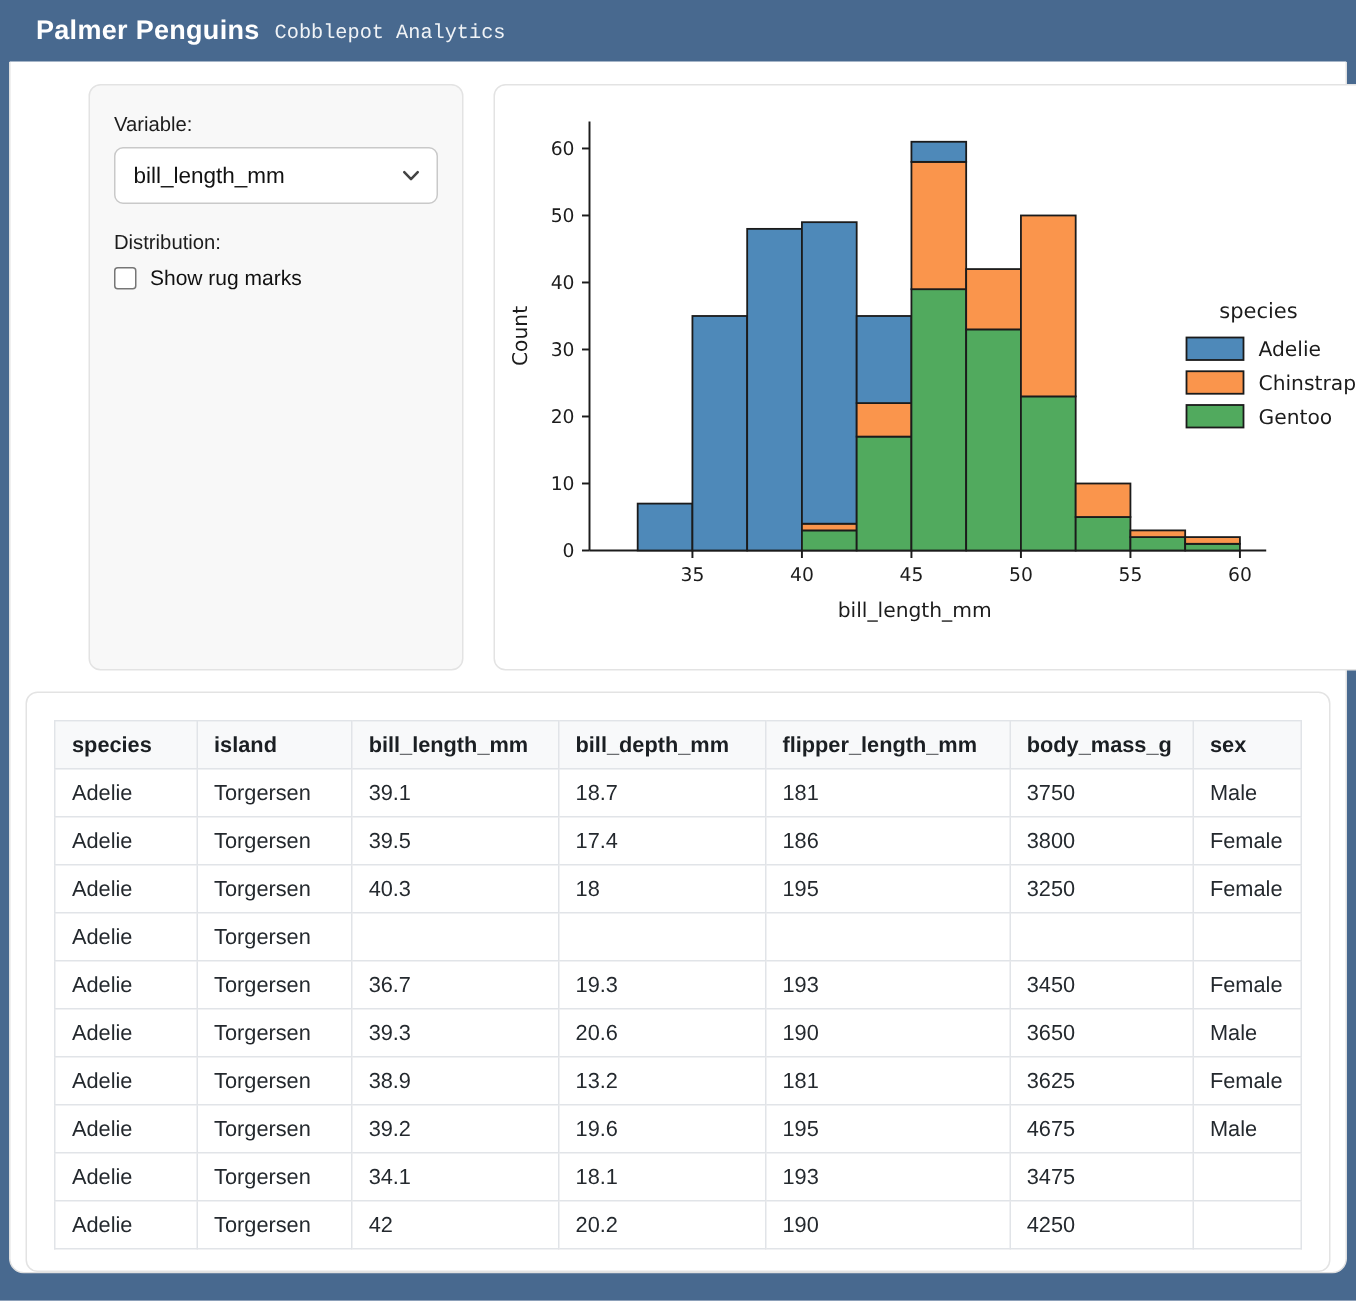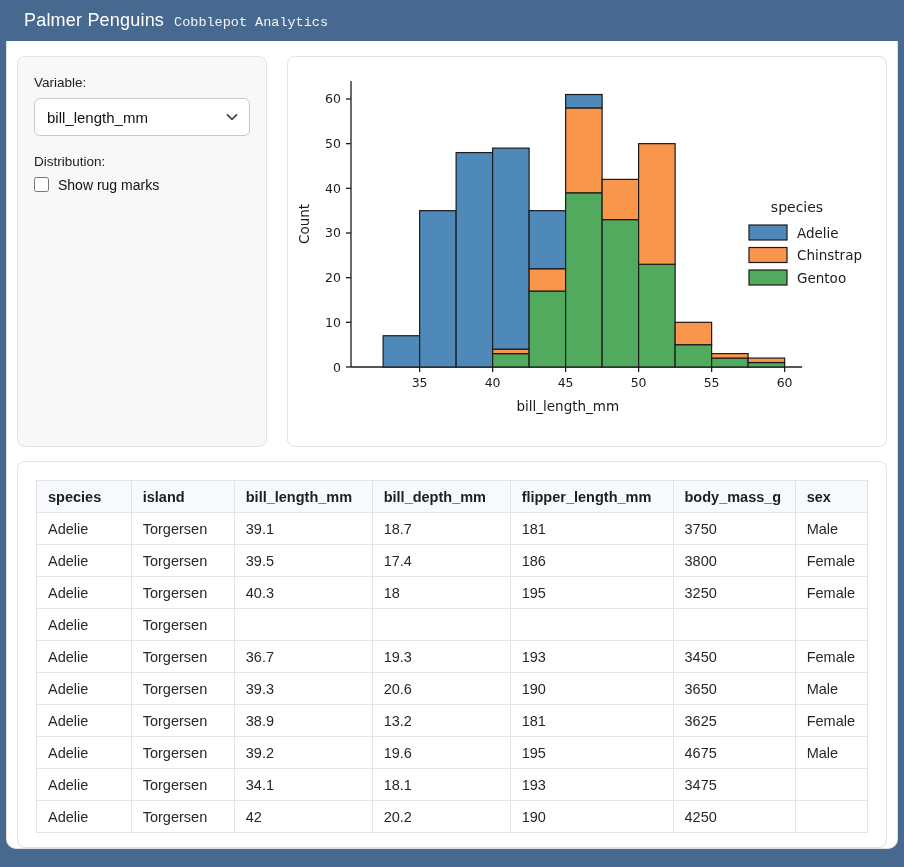--- a/index.html
+++ b/index.html
@@ -13,35 +13,35 @@
   }
   
   .navbar {
     height: 41px;
     background: #48698f;
     display: flex;
     align-items: center;
     padding: 0 24px;
     gap: 10px;
   }
-  .navbar .title { color: #fff; font-size: 18px; font-weight: 400; letter-spacing: .2px; }
+  .navbar .title { color: #fff; font-size: 18px; font-weight: 700; letter-spacing: .2px; }
   .navbar .subtitle { color: rgba(255,255,255,.92); font-size: 13.5px; font-weight: 500; padding-top: 3px; font-family: Liberation Mono, monospace; }
   
   .page-card {
     margin: 0 6px;
     height: 808px;
     background: #fff;
     border: 1px solid #e0e0e0;
     border-top: none;
     border-radius: 0 0 10px 10px;
     padding: 15px 10px 0 10px;
   }
   .footer-strip { position: absolute; left: 0; right: 0; bottom: 0; height: 7px; background: #48698f; }
   
-  .top-row { display: flex; gap: 20px; height: 391px; }
+  .top-row { display: flex; gap: 20px; height: 391px; margin-left: 42px; }
   .sidebar-card {
     width: 250px; flex: 0 0 250px;
     background: #f8f8f8;
     border: 1px solid #e3e3e3;
     border-radius: 8px;
     padding: 18px 16px;
   }
   .chart-card {
     flex: 1;
     background: #fff;
@@ -57,21 +57,21 @@
     background: #fff;
     border: 1px solid #c9c9c9;
     border-radius: 6px;
     font-size: 15px;
     color: #111;
     display: flex; align-items: center;
     padding: 0 30px 0 12px;
     cursor: pointer;
   }
   .chevron { position: absolute; right: 11px; top: 12px; pointer-events: none; }
-  .checkbox-row { display: flex; align-items: flex-start; gap: 9px; margin-top: 6px; }
+  .checkbox-row { display: flex; align-items: center; gap: 9px; margin-top: 6px; }
   .checkbox-row input { width: 15px; height: 15px; accent-color: #48698f; }
   .checkbox-row label { font-size: 14px; color: #111; }
   
   .table-card {
     margin-top: 14px;
     background: #fff;
     border: 1px solid #e3e3e3;
     border-radius: 8px;
     padding: 18px 18px 0 18px;
     height: 387px;

